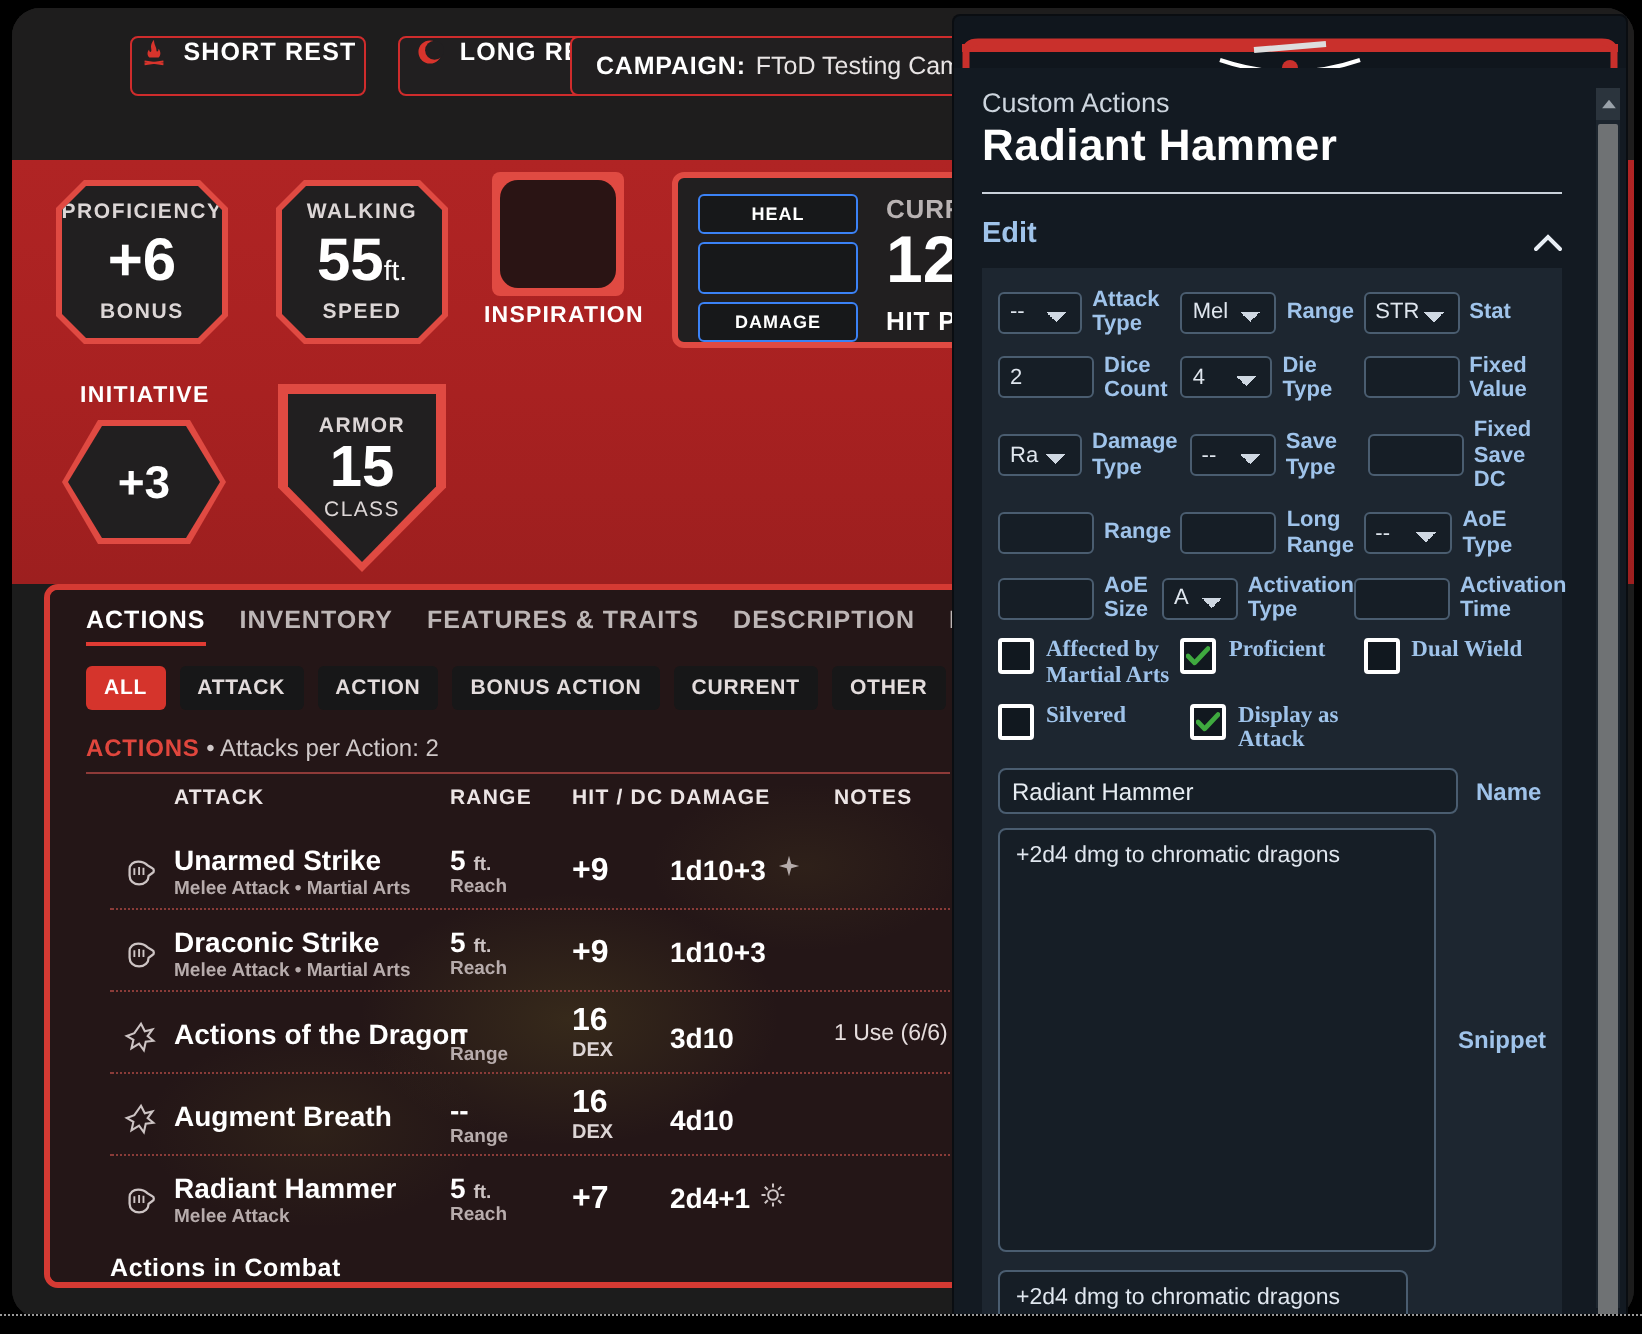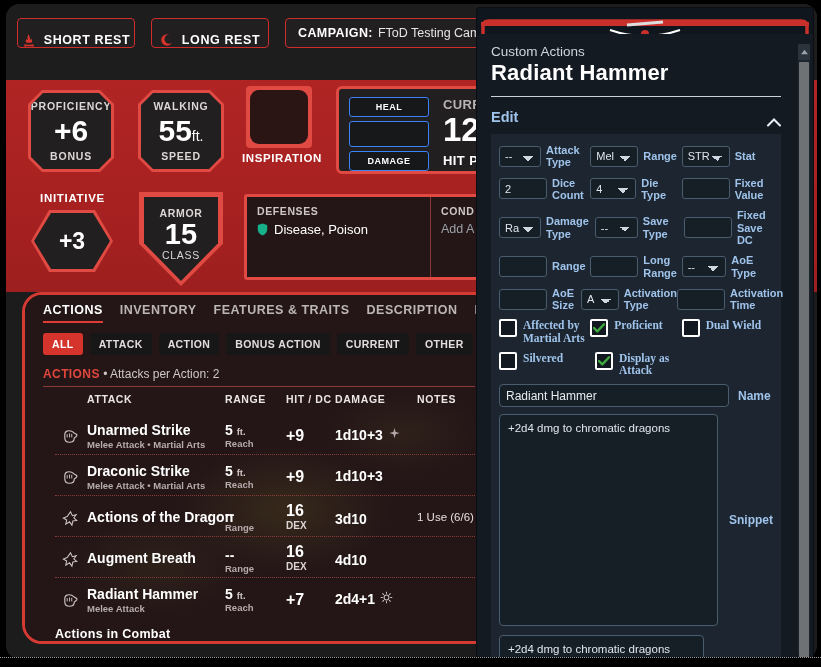--- a/index.html
+++ b/index.html
@@ -36,24 +36,24 @@
     position: absolute; left: 0; top: 0;
     width: 811px; height: 76px;
     background: #1e1d1d;
   }
   .rest-btn {
     position: absolute;
     height: 30px;
     border: 1px solid #cf2c2c;
     border-radius: 4px;
     background: #211f20;
-    display: flex; align-items: flex-end; justify-content: center;
+    display: flex; align-items: flex-start; justify-content: center;
     gap: 8px;
     color: #ffffff;
-    font-size: 12.5px; font-weight: bold; letter-spacing: .6px;
+    font-size: 12.5px; font-weight: bold; letter-spacing: .6px; margin-left: 48px;
   }
   #short-rest { left: 11px; top: 14px; width: 118px; }
   #long-rest  { left: 145px; top: 14px; width: 118px; }
   .campaign-btn {
     position: absolute; left: 279px; top: 14px;
     width: 232px; height: 30px;
     border: 1px solid #cf2c2c; border-radius: 4px;
     background: #211f20;
     display: flex; align-items: center;
     padding-left: 12px;
@@ -174,21 +174,21 @@
   .panel-h { color:#cfc7c7; font-size:10.5px; font-weight:bold; letter-spacing:.6px; margin-bottom:5px;}
   .def-row { display:flex; align-items:center; gap:6px; color:#fff; font-size:13px;}
   .shield-ic { width:11px; height:13px; display:inline-block;}
   .add-link { color:#9aa0a8; font-size:12.5px;}
 
   
   #actions-card {
     position:absolute; left:16px; top:288px; width:478px; height:352px;
     background:#241617;
     border:3px solid #d53a33;
-    border-radius:20px;
+    border-radius:7px;
     overflow:hidden;
   }
   #actions-card .bgtex {
     position:absolute; inset:0;
     background:
       radial-gradient(ellipse 150px 90px at 55% 62%, rgba(120,110,40,.22), transparent 70%),
       radial-gradient(ellipse 120px 70px at 28% 78%, rgba(100,90,35,.16), transparent 70%),
       radial-gradient(ellipse 110px 60px at 80% 40%, rgba(110,95,40,.14), transparent 70%),
       #241617;
   }
@@ -442,37 +442,20 @@
     </div>
 
     <div id="armor-class">
       <div class="ac-in">
         <div class="t">ARMOR</div>
         <div class="v">15</div>
         <div class="b">CLASS</div>
       </div>
     </div>
 
-    <div id="defenses-panel">
-      <div class="col" id="def-col">
-        <div class="panel-h">DEFENSES</div>
-        <div class="def-row">
-          <span class="shield-ic">
-            <svg viewBox="0 0 11 13" width="11" height="13">
-              <path d="M5.5 0.5 L10.2 2.1 V6.5 C10.2 9.6 8.1 11.6 5.5 12.5 C2.9 11.6 .8 9.6 .8 6.5 V2.1 Z" fill="#16b089"></path>
-            </svg>
-          </span>
-          <span>Disease, Poison</span>
-        </div>
-      </div>
-      <div class="col" id="cond-col">
-        <div class="panel-h">COND</div>
-        <div class="add-link">Add A</div>
-      </div>
-    </div>
 
     <div id="actions-card">
       <div class="bgtex"></div>
       <div id="tabs">
             <div class="tab active">ACTIONS</div>
             <div class="tab">INVENTORY</div>
             <div class="tab">FEATURES &amp; TRAITS</div>
             <div class="tab">DESCRIPTION</div>
             <div class="tab">NOTES</div>
           </div>

